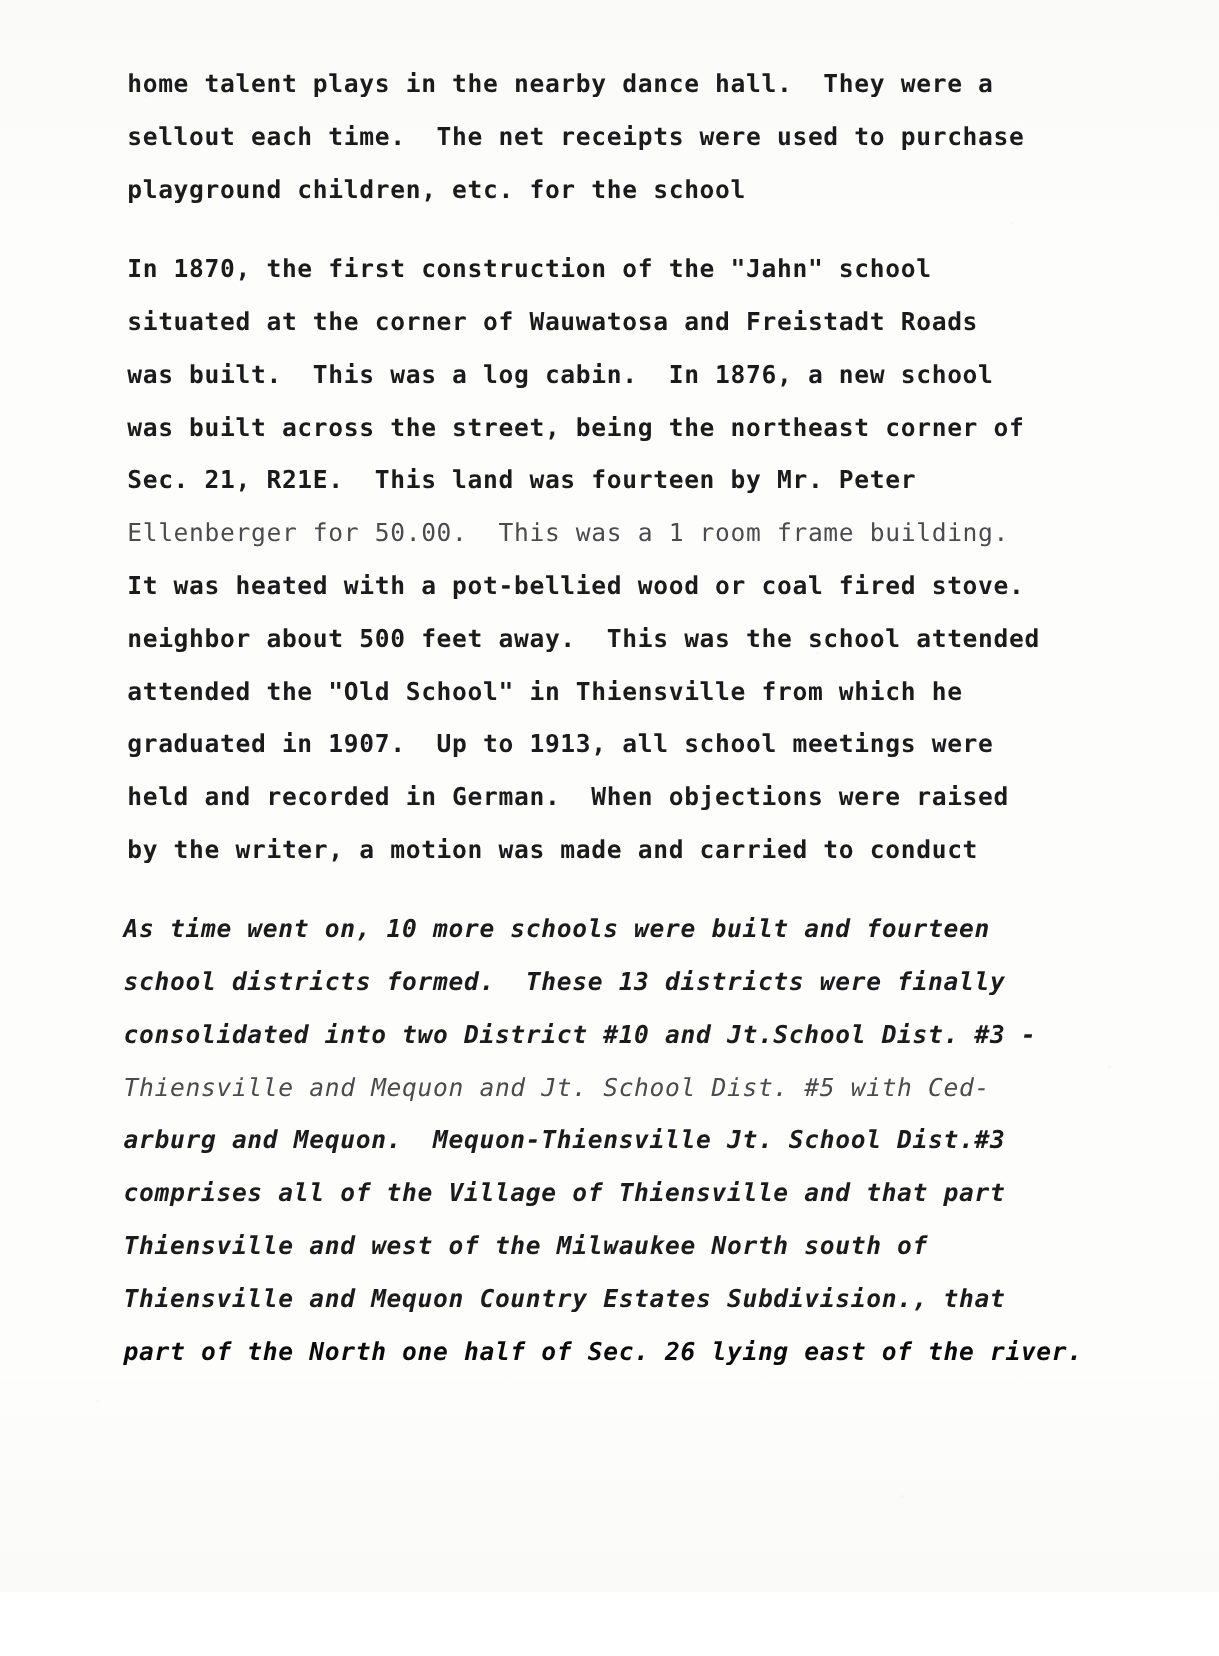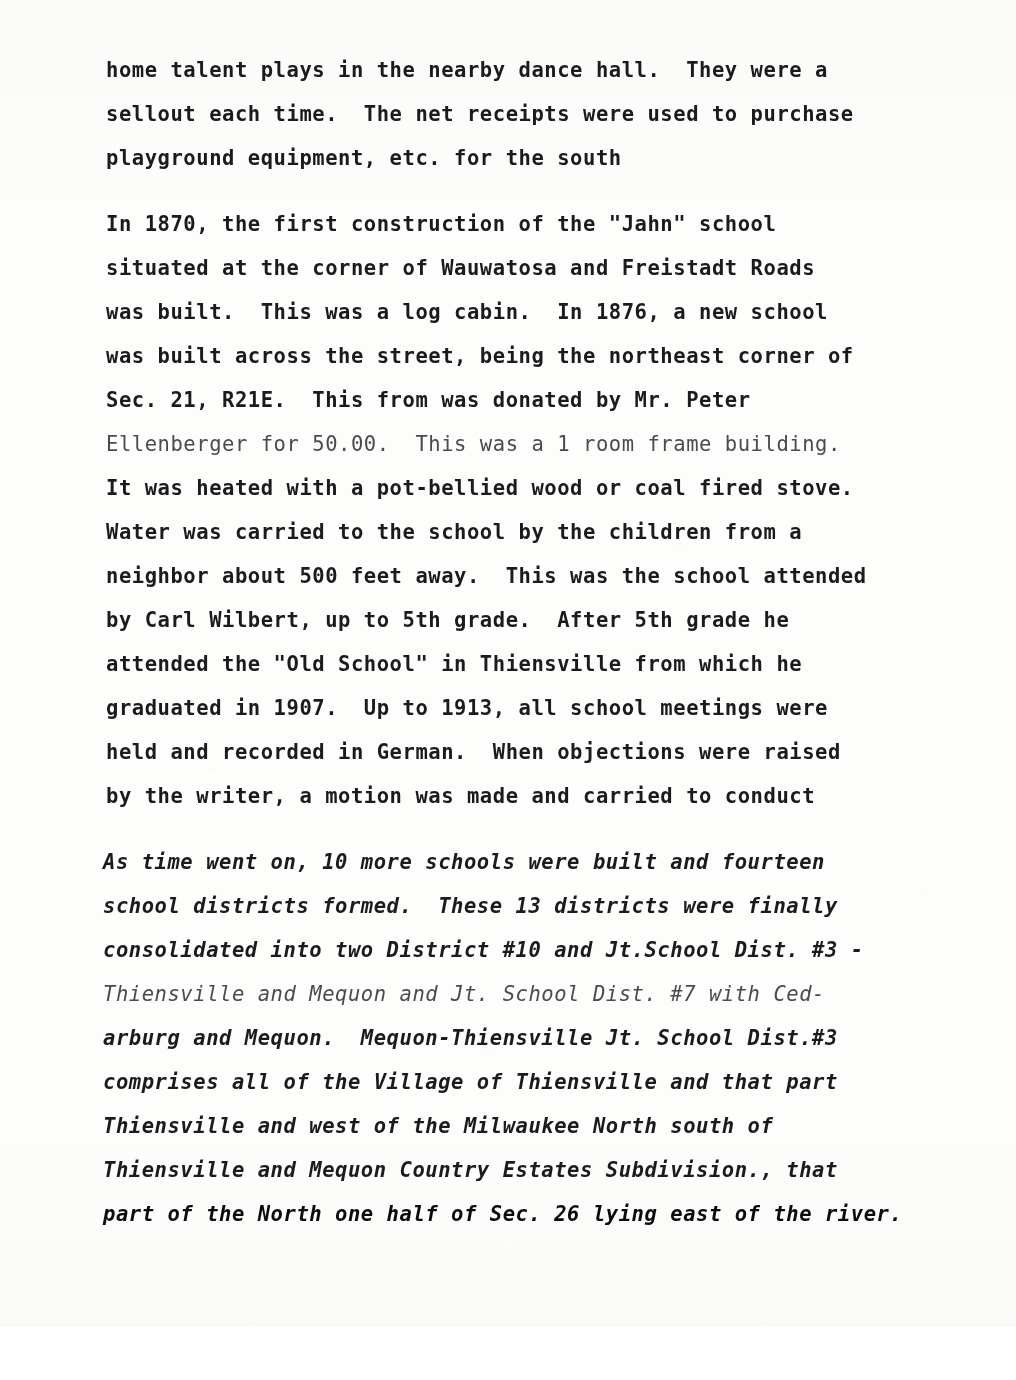--- a/index.html
+++ b/index.html
@@ -67,43 +67,41 @@
 </style>
 </head>
 <body>
 
 <div class="page">
   <div class="body-text">
 
   <p class="para para-1">
         <span class="tline ink-normal">home talent plays in the nearby dance hall.  They were a</span>
         <span class="tline ink-normal">sellout each time.  The net receipts were used to purchase</span>
-        <span class="tline ink-normal">playground equipment, etc. for the south</span>
+        <span class="tline ink-normal">playground children, etc. for the school</span>
       </p>
       <p class="para para-2">
         <span class="tline ink-normal">In 1870, the first construction of the "Jahn" school</span>
         <span class="tline ink-normal">situated at the corner of Wauwatosa and Freistadt Roads</span>
         <span class="tline ink-normal">was built.  This was a log cabin.  In 1876, a new school</span>
         <span class="tline ink-normal">was built across the street, being the northeast corner of</span>
-        <span class="tline ink-normal">Sec. 21, R21E.  This from was donated by Mr. Peter</span>
+        <span class="tline ink-normal">Sec. 21, R21E.  This land was fourteen by Mr. Peter</span>
         <span class="tline ink-light">Ellenberger for 50.00.  This was a 1 room frame building.</span>
         <span class="tline ink-normal">It was heated with a pot-bellied wood or coal fired stove.</span>
-        <span class="tline ink-normal">Water was carried to the school by the children from a</span>
         <span class="tline ink-normal">neighbor about 500 feet away.  This was the school attended</span>
-        <span class="tline ink-normal">by Carl Wilbert, up to 5th grade.  After 5th grade he</span>
         <span class="tline ink-normal">attended the "Old School" in Thiensville from which he</span>
         <span class="tline ink-normal">graduated in 1907.  Up to 1913, all school meetings were</span>
         <span class="tline ink-normal">held and recorded in German.  When objections were raised</span>
         <span class="tline ink-normal">by the writer, a motion was made and carried to conduct</span>
       </p>
       <p class="para para-3">
         <span class="tline ink-normal">As time went on, 10 more schools were built and fourteen</span>
         <span class="tline ink-normal">school districts formed.  These 13 districts were finally</span>
         <span class="tline ink-normal">consolidated into two District #10 and Jt.School Dist. #3 -</span>
-        <span class="tline ink-light">Thiensville and Mequon and Jt. School Dist. #7 with Ced-</span>
+        <span class="tline ink-light">Thiensville and Mequon and Jt. School Dist. #5 with Ced-</span>
         <span class="tline ink-normal">arburg and Mequon.  Mequon-Thiensville Jt. School Dist.#3</span>
         <span class="tline ink-normal">comprises all of the Village of Thiensville and that part</span>
         <span class="tline ink-normal">Thiensville and west of the Milwaukee North south of</span>
         <span class="tline ink-normal">Thiensville and Mequon Country Estates Subdivision., that</span>
         <span class="tline ink-dark">part of the North one half of Sec. 26 lying east of the river.</span>
       </p>
     </div>
 </div>
 
 </body></html>

